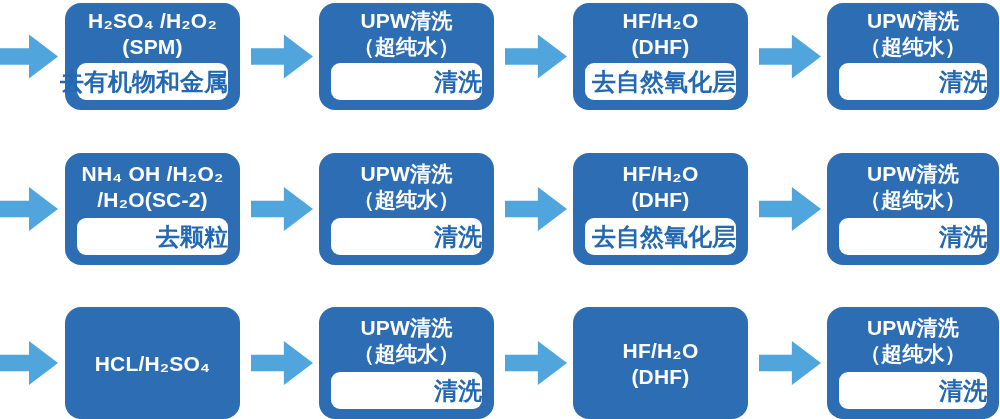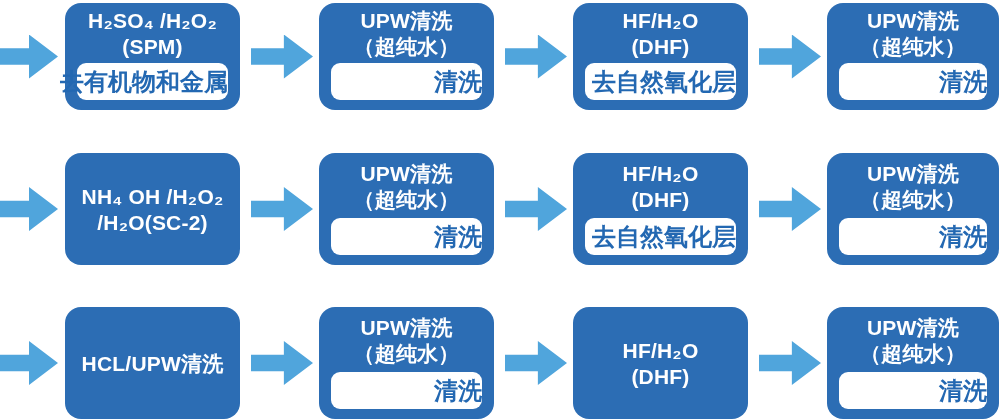--- a/index.html
+++ b/index.html
@@ -111,20 +111,23 @@
     </div>
   </div>
 
   <div class="row r2">
     <div class="arrow first"></div>
     <div class="box first">
       <div class="box-title">
         <div>NH₄ OH /H₂O₂</div>
         <div>/H₂O(SC-2)</div>
       </div>
+      <div class="box-label">
+        <span>去颗粒</span>
+      </div>
     </div>
     <div class="arrow mid"></div>
     <div class="box">
       <div class="box-title">
         <div>UPW清洗</div>
         <div>（超纯水）</div>
       </div>
       <div class="box-label">
         <span>清洗</span>
       </div>
@@ -148,21 +151,21 @@
       <div class="box-label">
         <span>清洗</span>
       </div>
     </div>
   </div>
 
   <div class="row r3">
     <div class="arrow first"></div>
     <div class="box first">
       <div class="box-title">
-        <div>HCL/UPW清洗</div>
+        <div>HCL/H₂SO₄</div>
       </div>
     </div>
     <div class="arrow mid"></div>
     <div class="box">
       <div class="box-title">
         <div>UPW清洗</div>
         <div>（超纯水）</div>
       </div>
       <div class="box-label">
         <span>清洗</span>

